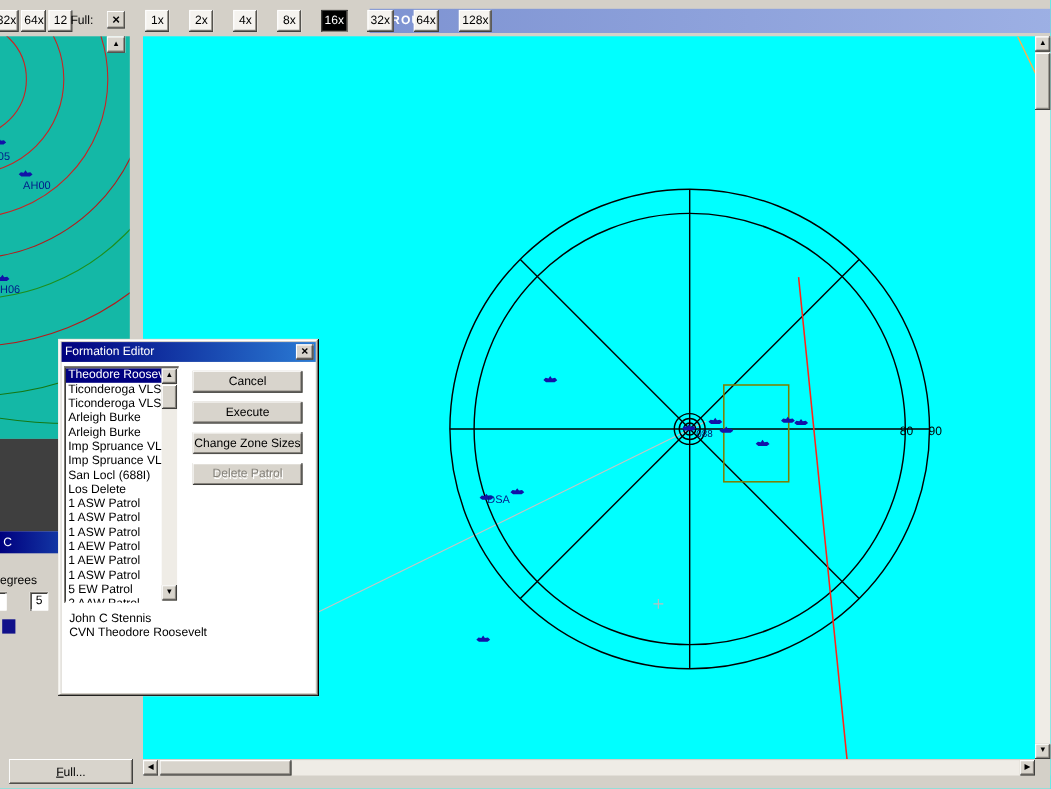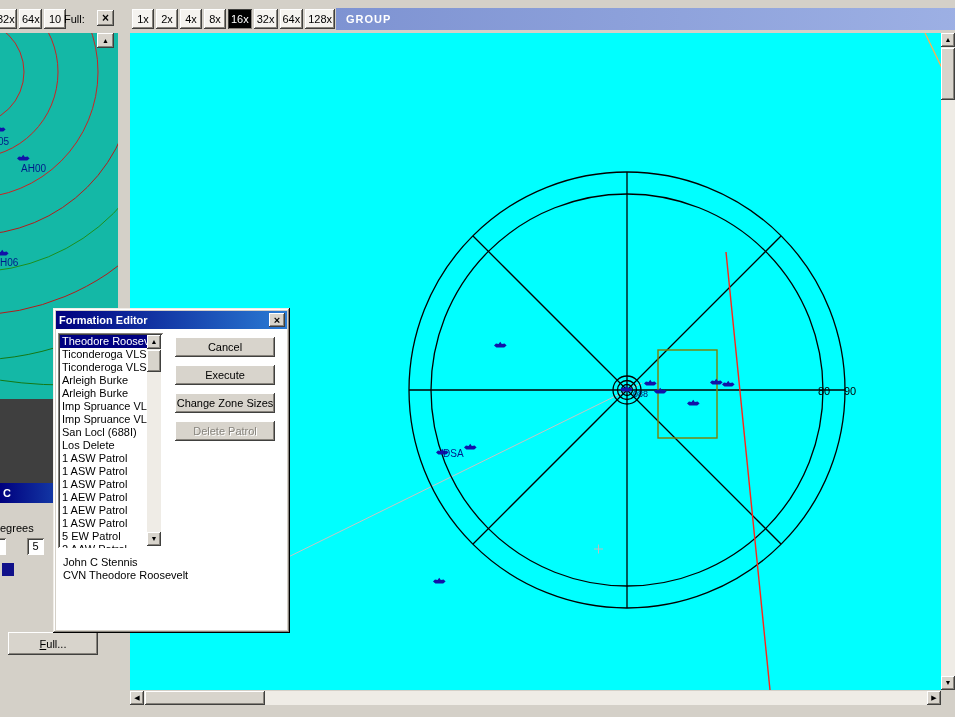--- a/index.html
+++ b/index.html
@@ -3,21 +3,21 @@
 <meta charset="utf-8">
 <style>
   html,body{margin:0;padding:0}
   body{width:955px;height:717px;position:relative;overflow:hidden;background:#d4d0c8;
        font-family:"Liberation Sans",sans-serif;font-size:11px;color:#000}
   .abs{position:absolute}
   button{border:0;margin:0;padding:0;font:11px "Liberation Sans",sans-serif;color:#000;cursor:default}
   .raised{background:#d8d4cc;box-shadow:inset -1px -1px #40403e,inset 1px 1px #ffffff,inset -2px -2px #87837c}
   .win-raised{background:#d4d0c8;box-shadow:inset -1px -1px #000,inset 1px 1px #f0ede7,inset -2px -2px #87837c,inset 2px 2px #fff}
   .sunken{background:#fff;box-shadow:inset 1px 1px #87837c,inset -1px -1px #ffffff,inset 2px 2px #40403e}
-  .titlebar{background:linear-gradient(90deg,#00007e,#2a7bd4);color:#fff;font-weight:bold}
+  .titlebar{background:linear-gradient(90deg,#00007e,#2a7bd4);color:#fff;font-weight:normal}
   .group-bar{background:linear-gradient(90deg,#7e93d2,#9db0e4);color:#fff;font-weight:bold;letter-spacing:1px}
   .zoom-btn{height:20px;min-width:22px;padding:0 3px;background:#f5f3ef;
             box-shadow:inset -1px -1px #40403e,inset 1px 1px #fff,inset -2px -2px #87837c}
   .zoom-btn.active{background:#000;color:#fff;box-shadow:inset 1px 1px #40403e,inset -1px -1px #87837c}
   .sb-btn{position:absolute;left:0;width:14px;height:14px;font-size:7px;line-height:14px;text-align:center;user-select:none}
   .track{background:#efece6}
   .lb-item{height:13px;line-height:13px;padding:0 2px;white-space:nowrap;overflow:hidden}
   .lb-item.selected{background:#000080;color:#fff}
   .dlg-btn{display:block;width:100px;height:20px;margin-bottom:8px;background:#d8d4cc;
            box-shadow:inset -1px -1px #40403e,inset 1px 1px #fff,inset -2px -2px #87837c}
@@ -27,21 +27,21 @@
   svg text{font-family:"Liberation Sans",sans-serif}
 </style>
 </head>
 <body>
 
 <div class="abs" style="left:0;top:0;width:118px;height:717px">
 
   <div class="abs" style="left:-6px;top:9px;height:20px;width:72px;display:flex;gap:2px;overflow:hidden">
       <button class="zoom-btn">32x</button>
       <button class="zoom-btn">64x</button>
-      <button class="zoom-btn">10</button>
+      <button class="zoom-btn">12</button>
     </div>
 
   <span class="abs" style="left:64px;top:13px">Full:</span>
 
   <button class="abs raised" style="left:97px;top:10px;width:17px;height:16px;font-weight:bold;font-size:12px;line-height:14px">×</button>
 
   <div class="abs" style="left:0;top:33px;width:118px;height:366px;background:#14b8a6;overflow:hidden">
     <svg width="118" height="366" viewBox="0 0 118 366">
       <g fill="none" stroke-width="1">
         <circle cx="-28" cy="39" r="52" stroke="#cc2222"></circle>
@@ -77,32 +77,32 @@
 
   <span class="abs" style="left:0;top:522px">egrees</span>
 
   <div class="abs sunken" style="left:-8px;top:538px;width:14px;height:17px"></div>
   <div class="abs sunken" style="left:27px;top:538px;width:17px;height:17px;text-align:center;line-height:16px">
     <span>5</span>
   </div>
 
   <div class="abs" style="left:2px;top:563px;width:12px;height:13px;background:#10108a"></div>
 
-  <button class="abs raised" style="left:8px;top:632px;width:90px;height:23px">
+  <button class="abs raised" style="left:8px;top:690px;width:113px;height:23px">
     <span class="fl">Full...</span>
   </button>
 </div>
 
 <div class="abs" style="left:118px;top:0;width:837px;height:717px">
 
   <div class="abs group-bar" style="left:218px;top:8px;width:619px;height:22px;line-height:22px;padding-left:10px">
     <span>GROUP</span>
   </div>
 
-  <div class="abs" style="left:14px;top:9px;height:20px;display:flex;gap:2px">
+  <div class="abs" style="left:14px;top:9px;height:20px;display:flex;gap:18px">
       <button class="zoom-btn">1x</button>
       <button class="zoom-btn">2x</button>
       <button class="zoom-btn">4x</button>
       <button class="zoom-btn">8x</button>
       <button class="zoom-btn active">16x</button>
       <button class="zoom-btn">32x</button>
       <button class="zoom-btn">64x</button>
       <button class="zoom-btn">128x</button>
     </div>
 

